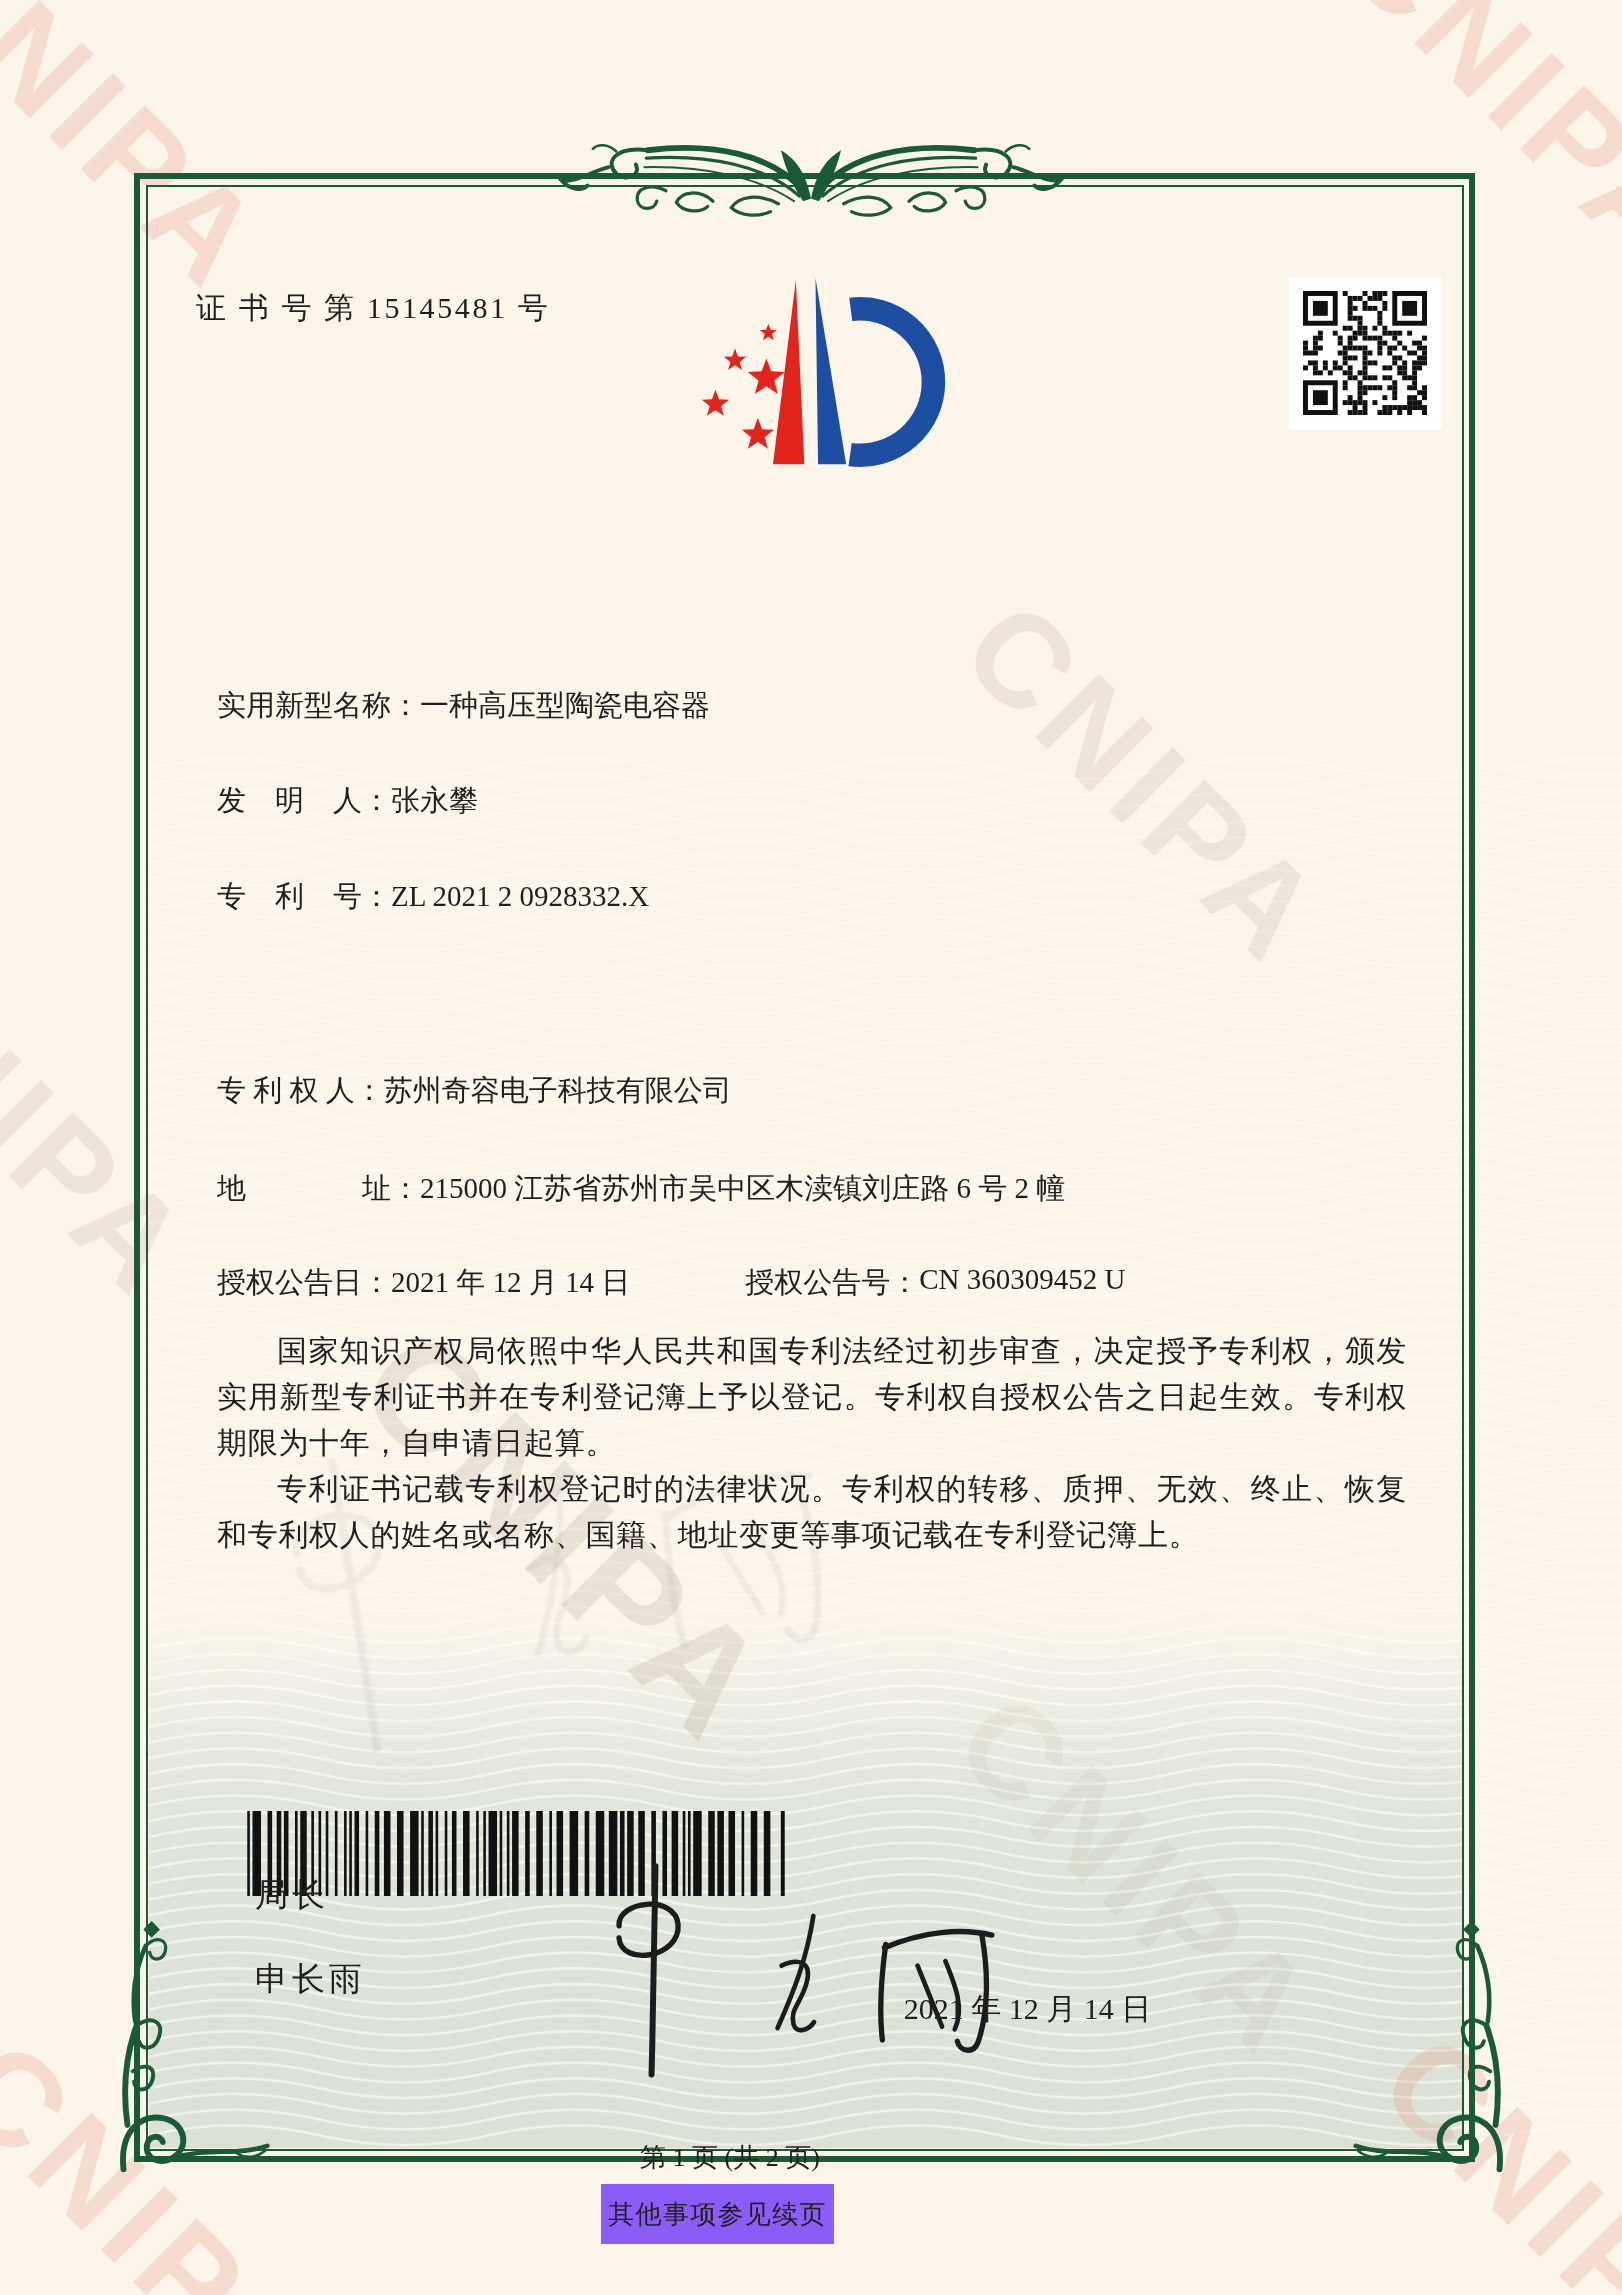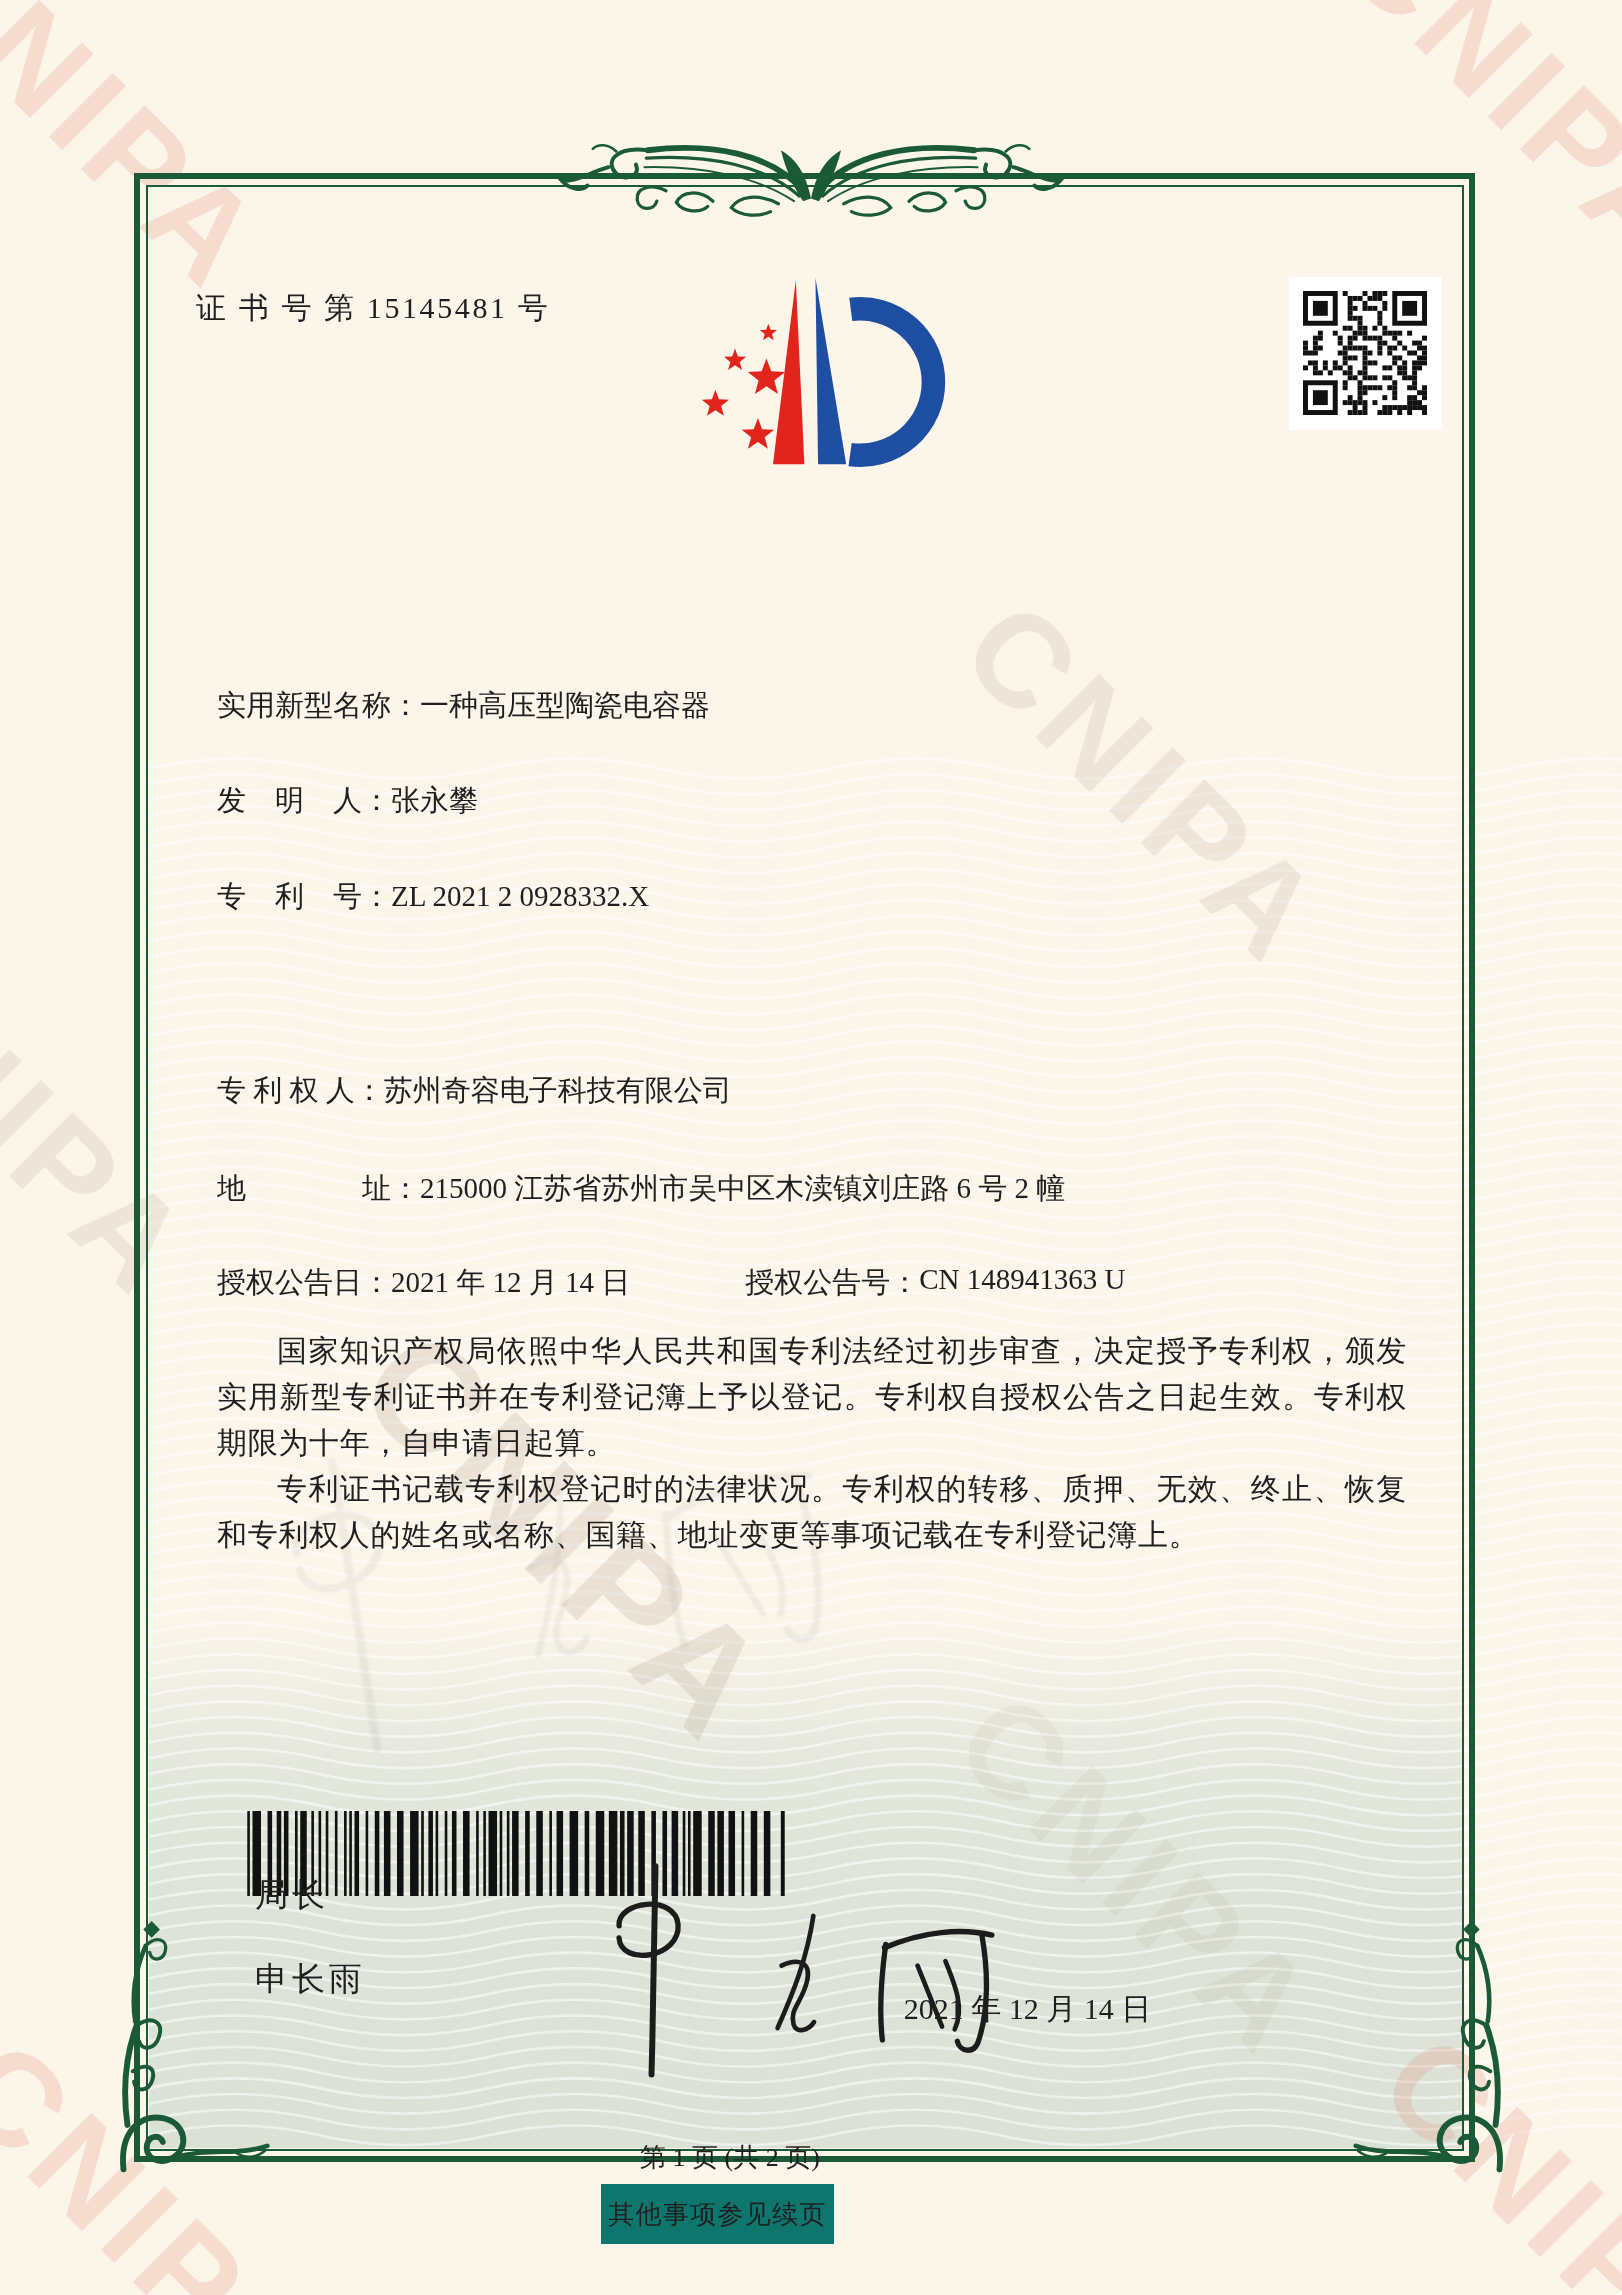--- a/index.html
+++ b/index.html
@@ -35,21 +35,21 @@
   .row-grant .spacer{width:115px;}
   .paras{left:217px;top:1328px;width:1190px;font-size:30px;line-height:46px;text-align:justify;letter-spacing:0.7px;}
   .paras p{margin:0;text-indent:2em;}
   #barcode-svg{left:247px;top:1811px;}
   .signer{left:255px;font-size:33px;letter-spacing:3.9px;}
   #sig-svg{left:556px;top:1858px;width:471px;height:222px;}
   .sig-ghost{position:absolute;z-index:2;left:216px;top:1361px;width:654px;height:419px;
              opacity:.05;transform:rotate(-10deg);filter:blur(1.3px);}
   .date{left:903px;top:1989px;width:249px;text-align:center;font-size:30px;}
   .pageinfo{left:586px;top:2099px;width:288px;text-align:center;font-size:26px;margin-top:41px;}
-  .cont-box{left:601px;top:2184px;width:233px;height:60px;background:#0f766e;
+  .cont-box{left:601px;top:2184px;width:233px;height:60px;background:#8b5cf6;
             display:flex;align-items:center;justify-content:center;font-size:26px;letter-spacing:1.3px;}
   svg{overflow:visible;}
 </style>
 </head>
 <body>
 
 <div class="page">
 
   <span class="wm wm-pink" style="left:-137px;top:33px;">CNIPA</span>
   <span class="wm wm-pink" style="left:1302px;top:13px;">CNIPA</span>
@@ -438,21 +438,21 @@
     <span>专 利 权 人：</span><span>苏州奇容电子科技有限公司</span>
   </div>
   <div class="c row" style="top:1169px">
     <span>地　　　　址：</span><span>215000 江苏省苏州市吴中区木渎镇刘庄路 6 号 2 幢</span>
   </div>
   <div class="c row row-grant" style="top:1263px">
     <span>授权公告日：</span>
       <span>2021 年 12 月 14 日</span>
     <span class="spacer"></span>
     <span>授权公告号：</span>
-      <span>CN 148941363 U</span>
+      <span>CN 360309452 U</span>
   </div>
 
   <div class="c paras">
     <p>国家知识产权局依照中华人民共和国专利法经过初步审查，决定授予专利权，颁发实用新型专利证书并在专利登记簿上予以登记。专利权自授权公告之日起生效。专利权期限为十年，自申请日起算。</p>
     <p>专利证书记载专利权登记时的法律状况。专利权的转移、质押、无效、终止、恢复和专利权人的姓名或名称、国籍、地址变更等事项记载在专利登记簿上。</p>
   </div>
 
   <svg id="barcode-svg" class="c" width="538" height="85" viewBox="0 0 822 130">
       <rect x="0" y="0" width="4" height="130" fill="#111"></rect>
       <rect x="8" y="0" width="13" height="130" fill="#111"></rect>

